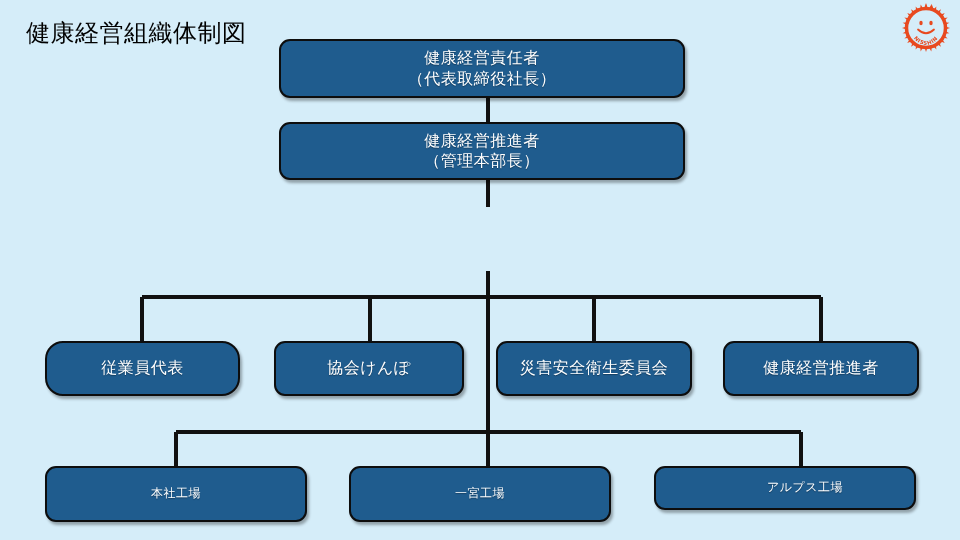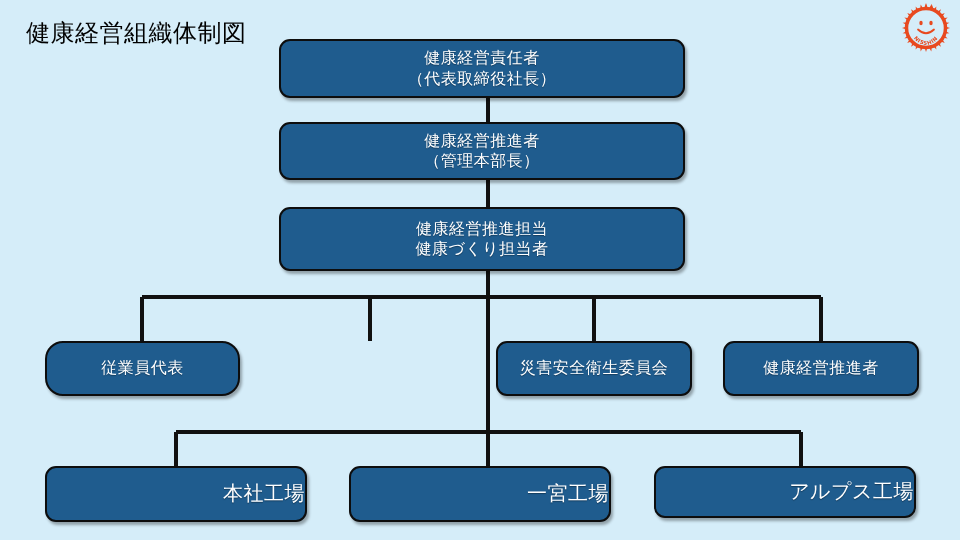--- a/index.html
+++ b/index.html
@@ -71,37 +71,37 @@
     z-index: 5;
   }
   .node .label {
     display: block;
     white-space: pre-line;
     text-shadow: 0 1px 1px rgba(0,0,0,0.35);
   }
 
   .lvl-top { font-size: 16px; align-items: center; }
   .lvl-mid { font-size: 16px; }
-  .lvl-bot { font-size: 20px; justify-content: flex-end; }
+  .lvl-bot { font-size: 12px; }
 
   
   #node-l1 { left: 279px; top: 39px;  width: 406px; height: 59px; }
   #node-l2 { left: 279px; top: 122px; width: 406px; height: 58px; }
   #node-l3 { left: 279px; top: 207px; width: 406px; height: 64px; }
 
   
   #node-u1 { left: 45px;  top: 341px; width: 195px; height: 55px; border-radius: 18px; }
   #node-u2 { left: 274px; top: 341px; width: 190px; height: 55px; }
   #node-u3 { left: 496px; top: 341px; width: 196px; height: 55px; }
   #node-u4 { left: 723px; top: 341px; width: 196px; height: 55px; }
 
   
   #node-p1 { left: 45px;  top: 466px; width: 262px; height: 56px; }
   #node-p2 { left: 349px; top: 466px; width: 262px; height: 56px; }
-  #node-p3 { left: 654px; top: 466px; width: 262px; height: 52px; padding-left: 40px; }
+  #node-p3 { left: 654px; top: 466px; width: 262px; height: 44px; padding-left: 40px; }
 </style>
 </head>
 <body>
 
 <div id="stage">
 
   <div id="chart-title">健康経営組織体制図</div>
 
   <div id="logo">
     <svg viewBox="0 0 100 100" xmlns="http://www.w3.org/2000/svg" aria-hidden="true">
@@ -182,28 +182,27 @@
   <div class="node lvl-top" id="node-l1">
     <span class="label">健康経営責任者
 （代表取締役社長）</span>
   </div>
 
   <div class="node lvl-top" id="node-l2">
     <span class="label">健康経営推進者
 （管理本部長）</span>
   </div>
 
-  <div class="node lvl-top" id="node-l3">
-    <span class="label">健康経営推進担当
-健康づくり担当者</span>
-  </div>
 
   <div class="node lvl-mid" id="node-u1">
     <span class="label">従業員代表</span>
   </div>
+  <div class="node lvl-mid" id="node-u2">
+    <span class="label">協会けんぽ</span>
+  </div>
   <div class="node lvl-mid" id="node-u3">
     <span class="label">災害安全衛生委員会</span>
   </div>
   <div class="node lvl-mid" id="node-u4">
     <span class="label">健康経営推進者</span>
   </div>
 
   <div class="node lvl-bot" id="node-p1">
     <span class="label">本社工場</span>
   </div>

